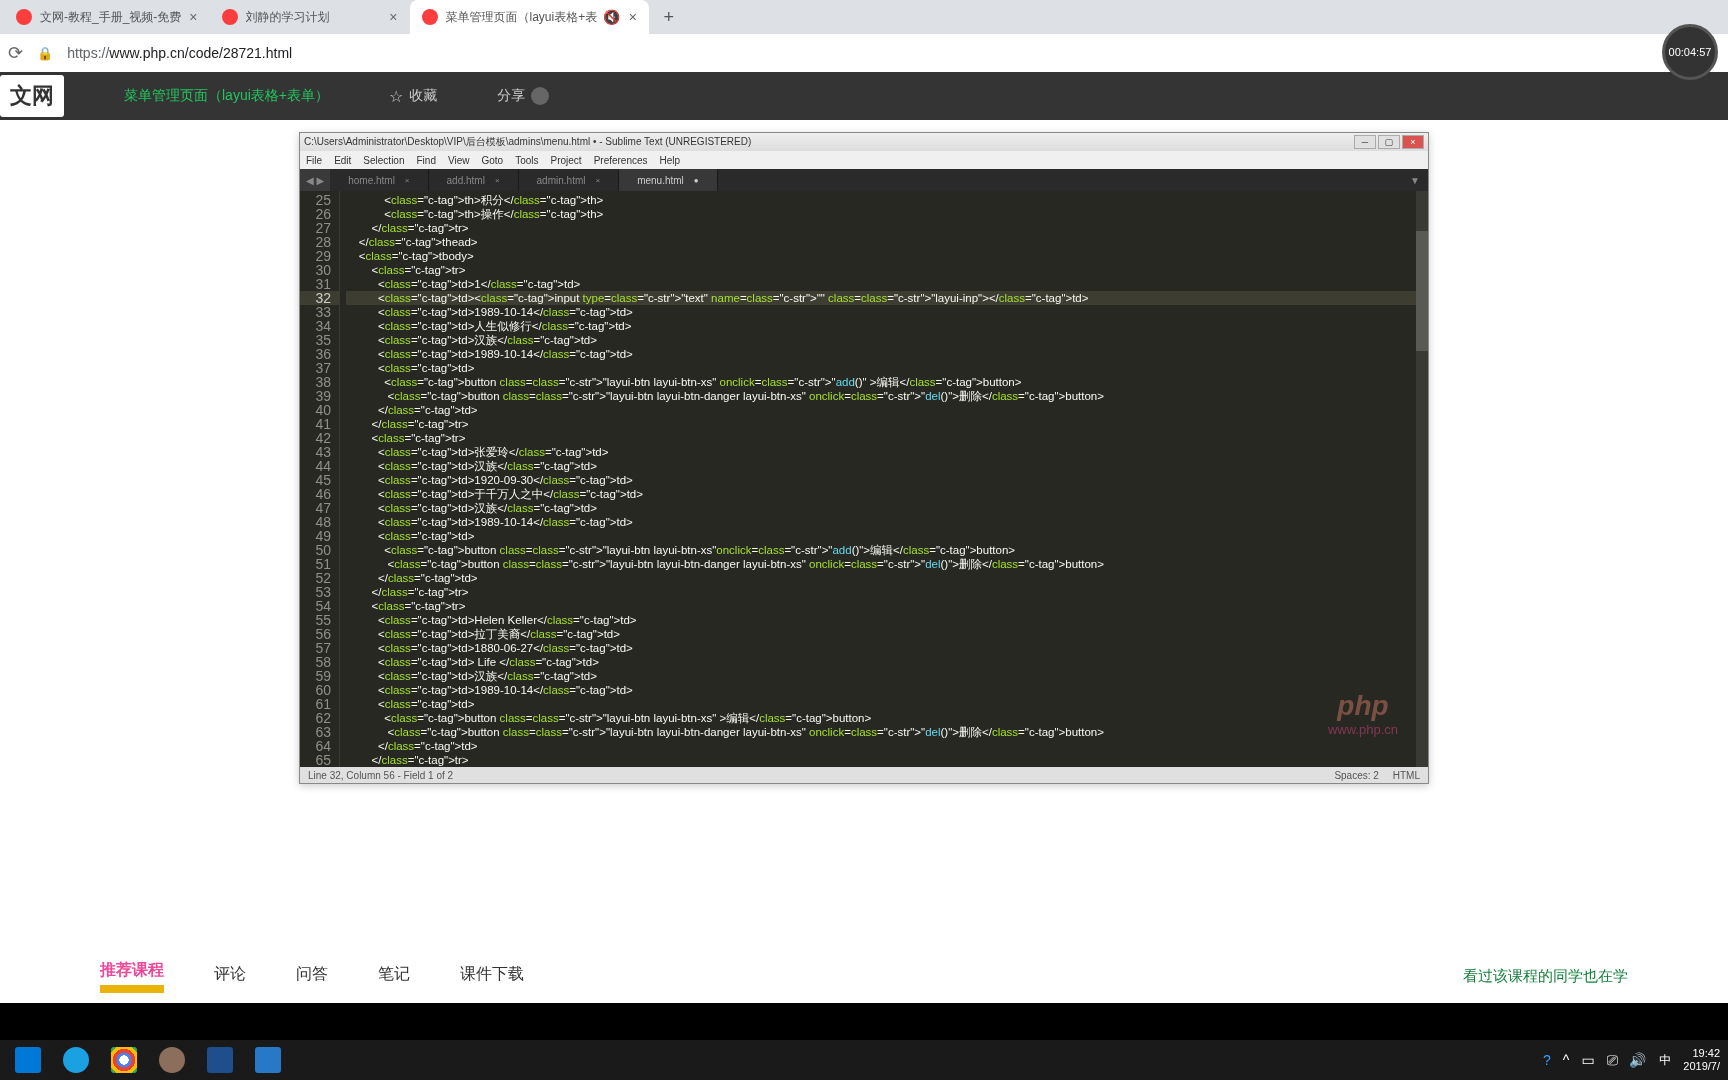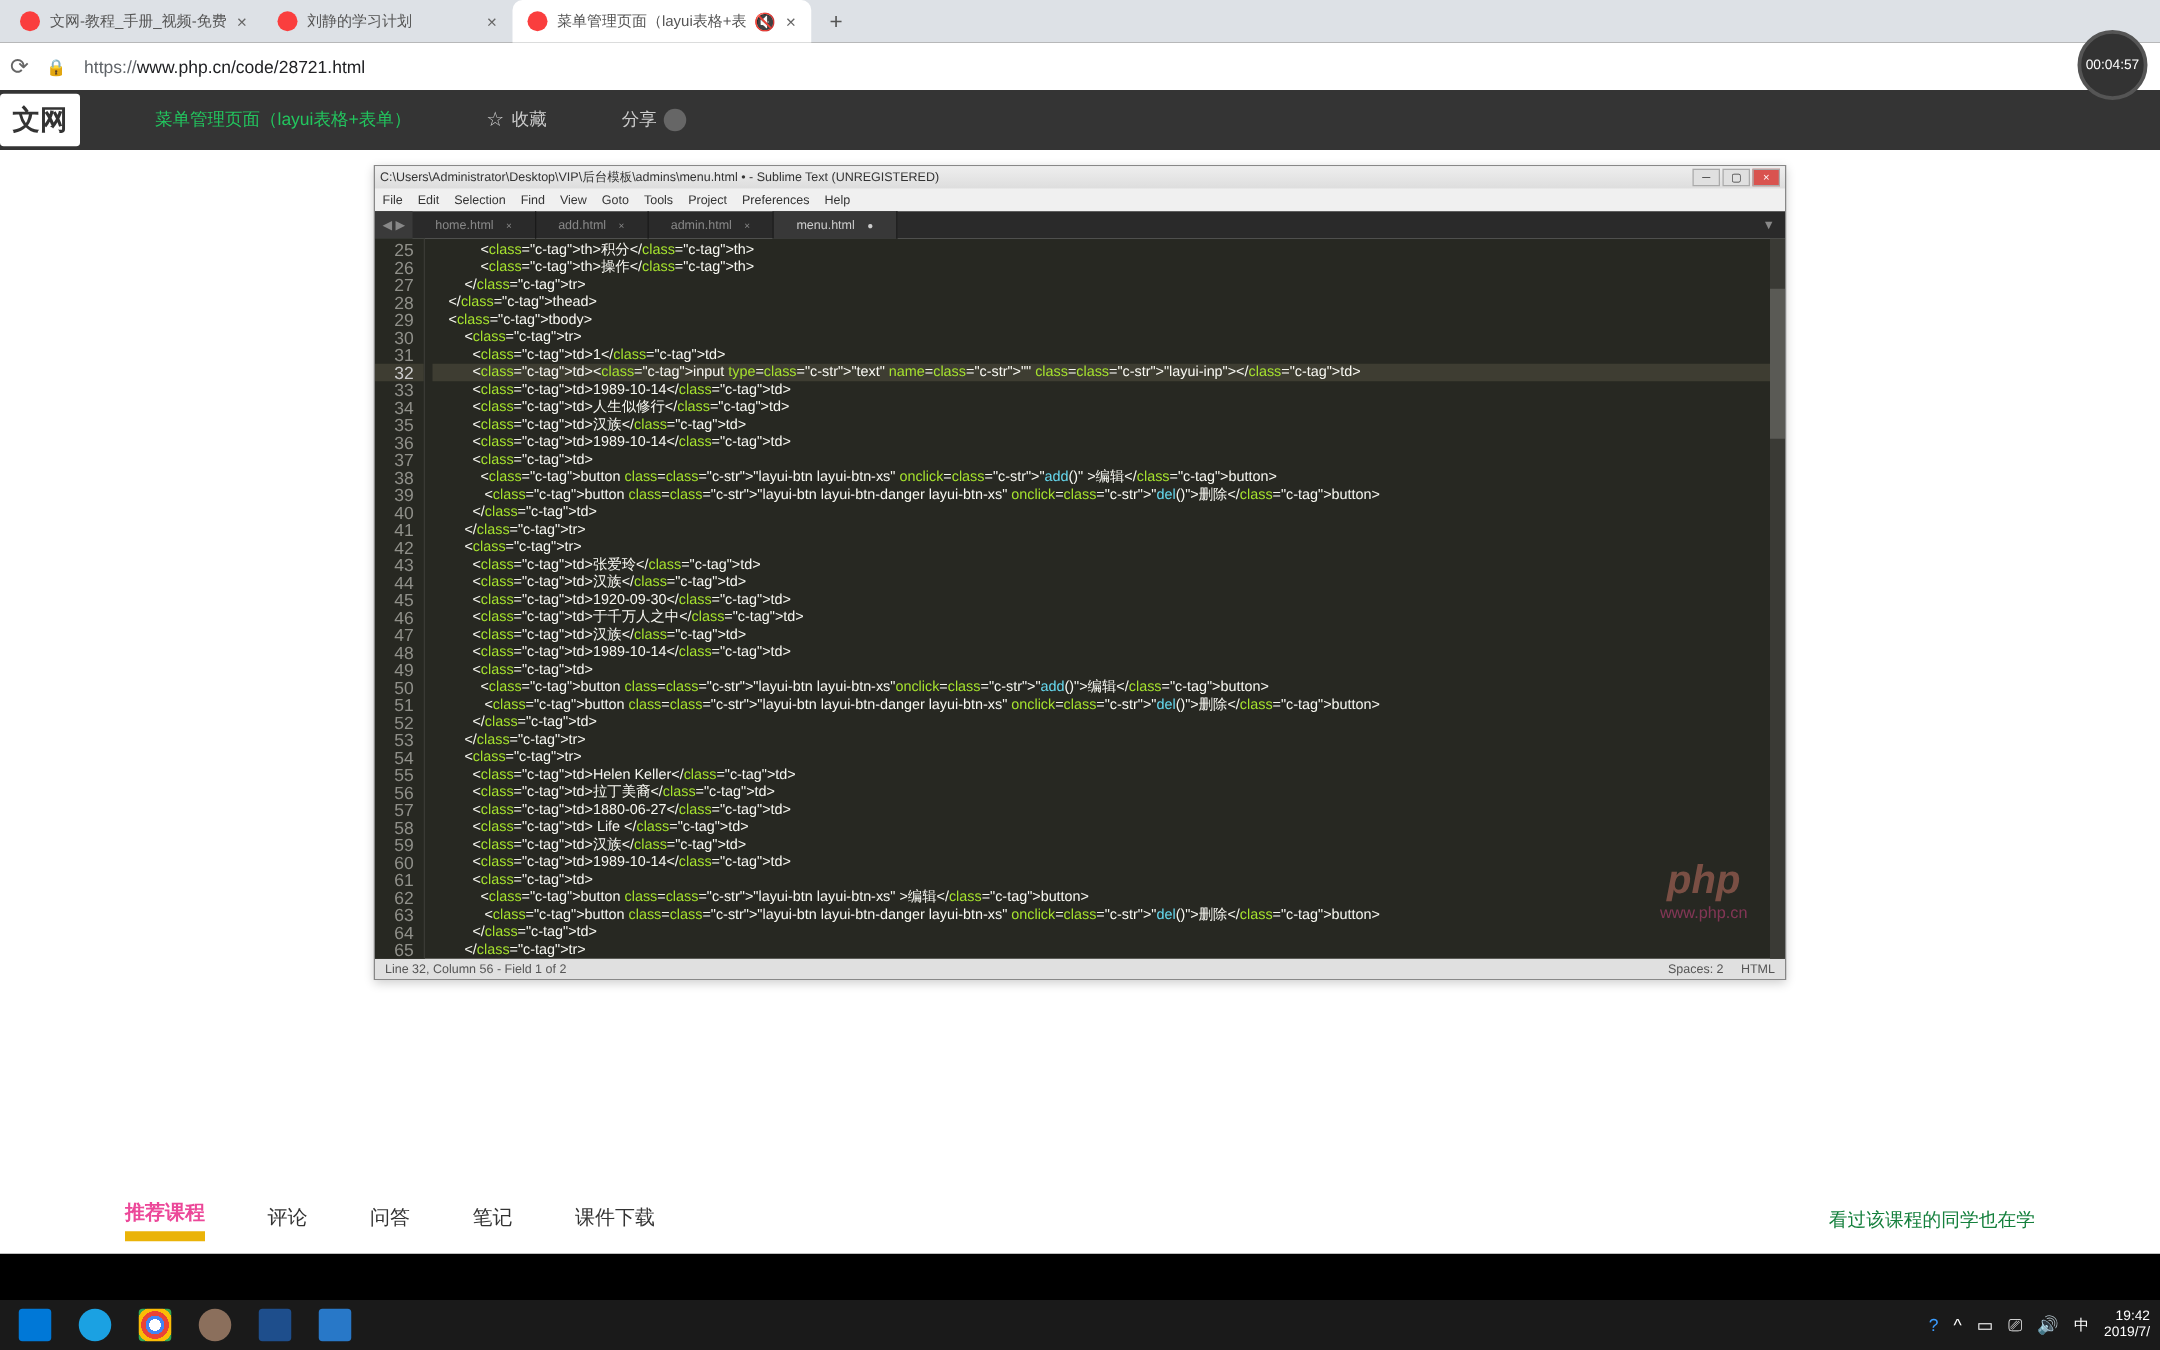--- a/index.html
+++ b/index.html
@@ -48,21 +48,21 @@
 .gutter{background:#272822;width:40px;text-align:right;padding:2px 8px 2px 0;color:#90908a;font-size:14px;line-height:14px;border-right:1px solid #3a3a35}
 .gutter .hl{background:#3e3d32;color:#ccc;display:block;margin-right:-8px;padding-right:8px}
 .code{flex:1;padding:2px 0 2px 6px;overflow:hidden;white-space:pre;font-size:11.5px;line-height:14px;color:#f8f8f2}
 .code .line.hl{background:#3e3d32}
 .c-attr{color:#a6e22e}
 .c-fn{color:#66d9ef}
 .scrollbar{width:12px;background:#3a3a35}
 .scroll-thumb{background:#5a5a55;width:12px;height:120px;margin-top:40px}
 .st-status{background:#e0e0e0;height:16px;display:flex;align-items:center;justify-content:space-between;padding:0 8px;font-size:10px;color:#555}
 .watermark{position:absolute;right:30px;bottom:30px;opacity:.5;text-align:center;color:#d48;font-size:13px}
-.watermark .brand{font-size:32px;font-weight:bold;color:#c76;font-style:italic}
+.watermark .brand{font-size:28px;font-weight:bold;color:#c76;font-style:italic}
 
 
 .page-tabs{background:#fff;display:flex;align-items:center;padding:20px 100px 10px;gap:50px;font-size:16px;color:#333}
 .ptab{cursor:pointer;padding-bottom:4px}
 .ptab.active{color:#ec4899;border-bottom:8px solid #eab308;font-weight:bold}
 .related{margin-left:auto;font-size:15px;color:#15803d}
 
 
 .taskbar{position:absolute;bottom:0;left:0;right:0;height:40px;background:#1a1a1a;display:flex;align-items:center;padding:0 4px}
 .tb-item{width:48px;height:40px;display:flex;align-items:center;justify-content:center;cursor:pointer}

